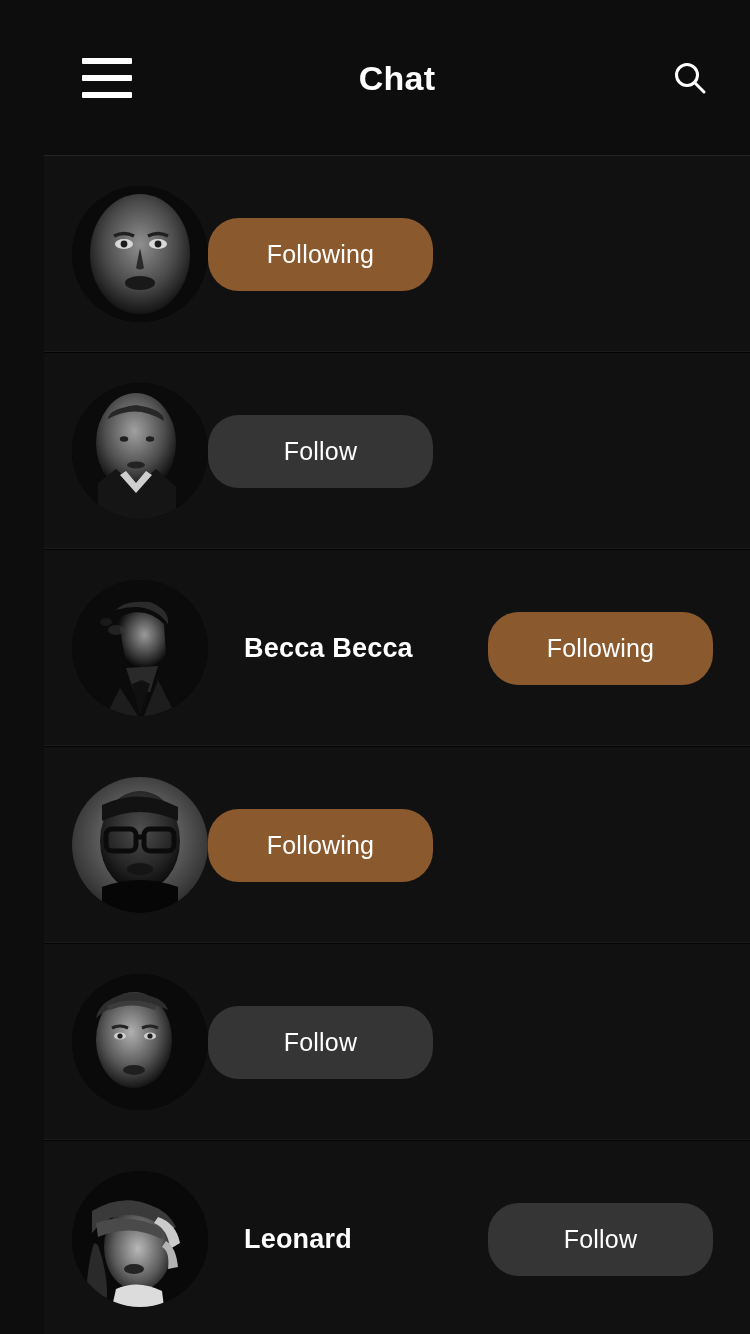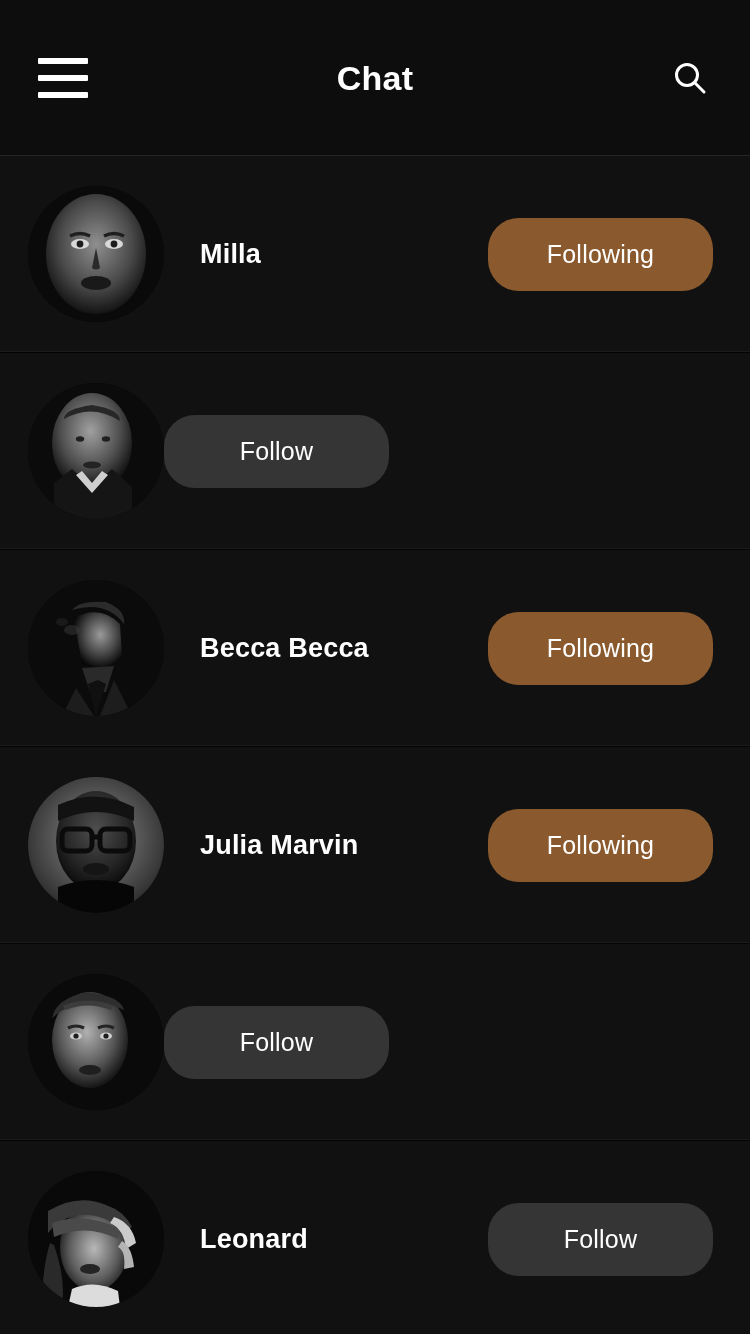--- a/index.html
+++ b/index.html
@@ -10,20 +10,21 @@
     overflow:hidden;
     font-family:"Liberation Sans", sans-serif;
     -webkit-font-smoothing:antialiased;
   }
   #app {
     width:750px;
     height:1334px;
     background:#0d0d0d;
     display:flex;
     flex-direction:column;
+    padding-left:44px;
   }
 
   
   .header {
     position:relative;
     height:156px;
     flex:0 0 156px;
     background:#0d0d0d;
     border-bottom:1px solid #262626;
     display:flex;
@@ -170,21 +171,20 @@
           <ellipse cx="52" cy="58" rx="9" ry="5" fill="#d8d8d8"></ellipse>
             <ellipse cx="52" cy="58" rx="3.4" ry="3.4" fill="#1c1c1c"></ellipse>
           <ellipse cx="86" cy="58" rx="9" ry="5" fill="#d8d8d8"></ellipse>
             <ellipse cx="86" cy="58" rx="3.4" ry="3.4" fill="#1c1c1c"></ellipse>
           <path d="M42 50 Q52 45 62 50" stroke="#1f1f1f" stroke-width="3.5" fill="none"></path>
           <path d="M76 50 Q86 45 96 50" stroke="#1f1f1f" stroke-width="3.5" fill="none"></path>
           <path d="M68 62 L64 82 Q68 85 72 82 Z" fill="#2a2a2a"></path>
           <ellipse cx="68" cy="97" rx="15" ry="7" fill="#191919"></ellipse>
         </svg>
       </div>
-      <div class="row-name">Milla</div>
       <div class="follow-btn state-following">Following</div>
     </div>
 
     <div class="row">
       <div class="avatar">
         <svg viewBox="0 0 136 136">
           <defs>
             <radialGradient id="g2" cx="48%" cy="38%" r="62%">
               <stop offset="0%" stop-color="#a0a0a0"></stop>
                 <stop offset="60%" stop-color="#4e4e4e"></stop>
@@ -247,21 +247,20 @@
           <rect width="136" height="136" fill="url(#g4bg)"></rect>
           <ellipse cx="68" cy="64" rx="40" ry="50" fill="url(#g4)"></ellipse>
           <path d="M30 28 Q68 10 106 30 L106 44 Q68 26 30 44 Z" fill="#121212"></path>
           <rect x="34" y="52" width="30" height="22" rx="6" fill="none" stroke="#0b0b0b" stroke-width="5"></rect>
           <rect x="72" y="52" width="30" height="22" rx="6" fill="none" stroke="#0b0b0b" stroke-width="5"></rect>
           <line x1="64" y1="60" x2="72" y2="60" stroke="#0b0b0b" stroke-width="5"></line>
           <ellipse cx="68" cy="92" rx="13" ry="6" fill="#151515"></ellipse>
           <path d="M30 110 Q68 96 106 110 L106 136 L30 136 Z" fill="#060606"></path>
         </svg>
       </div>
-      <div class="row-name">Julia Marvin</div>
       <div class="follow-btn state-following">Following</div>
     </div>
 
     <div class="row">
       <div class="avatar">
         <svg viewBox="0 0 136 136">
           <defs>
             <radialGradient id="g5" cx="46%" cy="42%" r="62%">
               <stop offset="0%" stop-color="#b0b0b0"></stop>
                 <stop offset="58%" stop-color="#585858"></stop>

